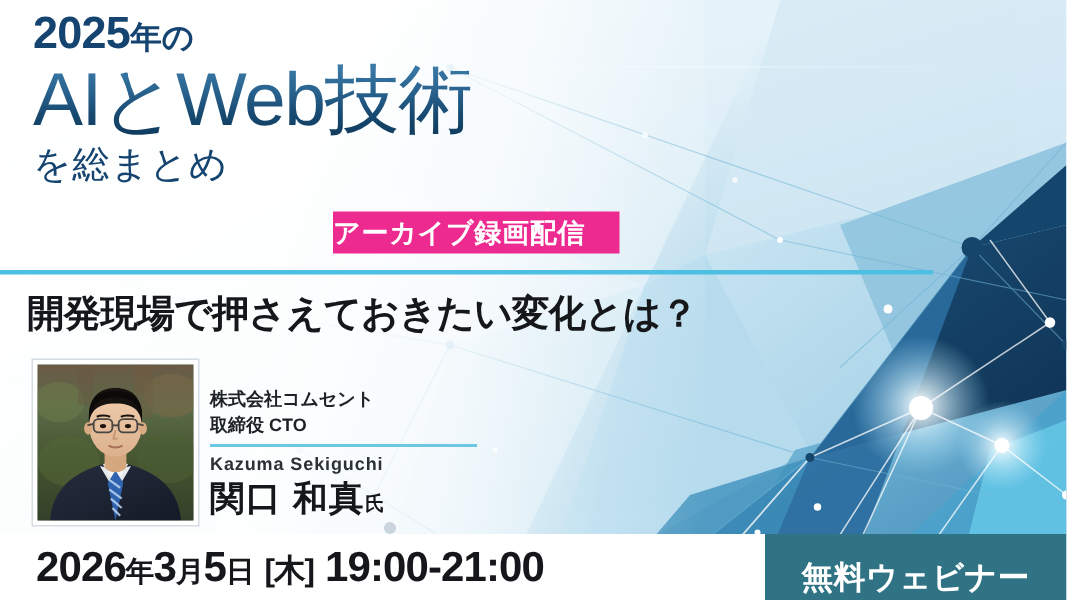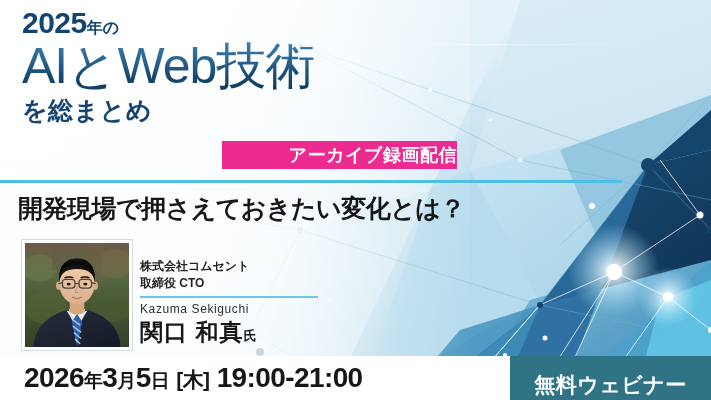--- a/index.html
+++ b/index.html
@@ -29,43 +29,43 @@
   }
 
   
   .headline{position:absolute;left:22px;top:8px;z-index:3;}
 
   .line-year{
     font-size:30px;font-weight:bold;color:#14446f;
     letter-spacing:-.5px;line-height:1;
     white-space:nowrap;
   }
-  .line-year .suffix{font-size:16px;letter-spacing:0;}
+  .line-year .suffix{font-size:21px;letter-spacing:0;}
 
   .line-main{
     margin-top:2px;
     font-size:50px;font-weight:normal;line-height:1.04;
     letter-spacing:-1px;white-space:nowrap;
     background:linear-gradient(180deg,#3f80ad 0%,#2a6490 38%,#16486f 72%,#0f3a5c 100%);
     -webkit-background-clip:text;background-clip:text;
     -webkit-text-fill-color:transparent;color:#16486f;
   }
 
   .line-sum{
     margin-top:6px;
-    font-size:25px;font-weight:bold;color:#14446f;
+    font-size:25px;font-weight:normal;color:#14446f;
     letter-spacing:.5px;line-height:1;white-space:nowrap;
   }
 
   
   .badge-archive{
     position:absolute;left:222px;top:141px;z-index:4;
-    width:235px;height:28px;
+    width:191px;height:28px;
     background:#ec2a8f;
-    display:flex;align-items:center;justify-content:flex-end;
+    display:flex;align-items:center;justify-content:flex-start;
     color:#fff;font-size:18px;font-weight:bold;letter-spacing:.5px;
     white-space:nowrap;
   }
 
   
   .rule-top{
     position:absolute;left:0;top:180px;width:622px;height:3px;z-index:4;
     background:#4cbfe2;
   }
 
@@ -90,21 +90,21 @@
   }
   .speaker-photo .pimg{
     width:100%;height:100%;position:relative;overflow:hidden;
     background:linear-gradient(175deg,#5f6f52 0%,#46563c 30%,#39472f 62%,#2c3726 100%);
   }
   .speaker-photo .pimg svg{position:absolute;inset:0;width:100%;height:100%;}
 
   .speaker-info{position:absolute;left:140px;top:258px;z-index:4;width:185px;}
   .company{font-size:12px;font-weight:bold;color:#1d2226;line-height:1.38;letter-spacing:0;white-space:nowrap;}
   .info-rule{margin:5px 0 4px;height:2px;width:178px;background:#6cc7e4;}
-  .name-en{font-size:12px;font-weight:normal;color:#2b3136;letter-spacing:.6px;line-height:1.3;white-space:nowrap;}
+  .name-en{font-size:12px;font-weight:bold;color:#2b3136;letter-spacing:.6px;line-height:1.3;white-space:nowrap;}
   .name-ja{font-size:23px;font-weight:bold;color:#15171a;letter-spacing:1px;line-height:1.15;white-space:nowrap;margin-top:1px;}
   .name-ja .hon{font-size:13px;letter-spacing:0;}
 
   
   .bottom-bar{
     position:absolute;left:0;bottom:0;width:711px;height:44px;z-index:6;
     background:#ffffff;
     display:flex;align-items:center;text-align:center;
   }
   .date-text{

